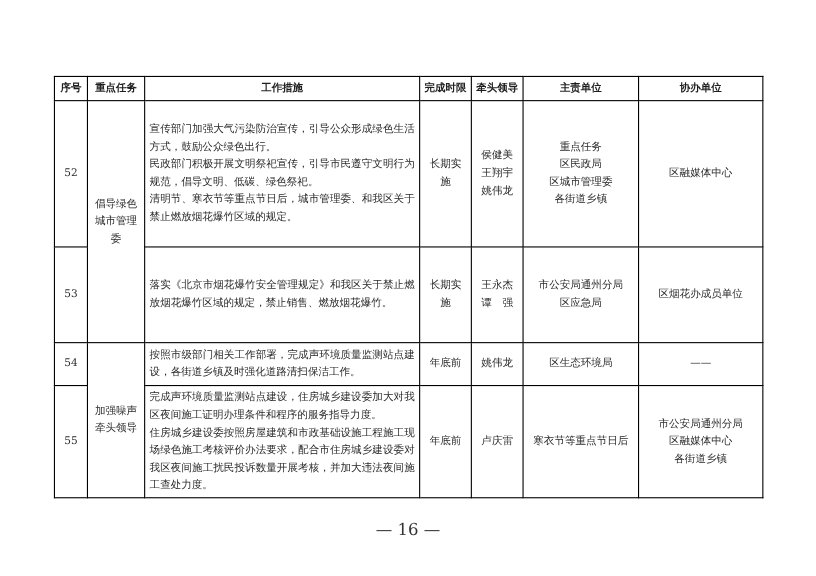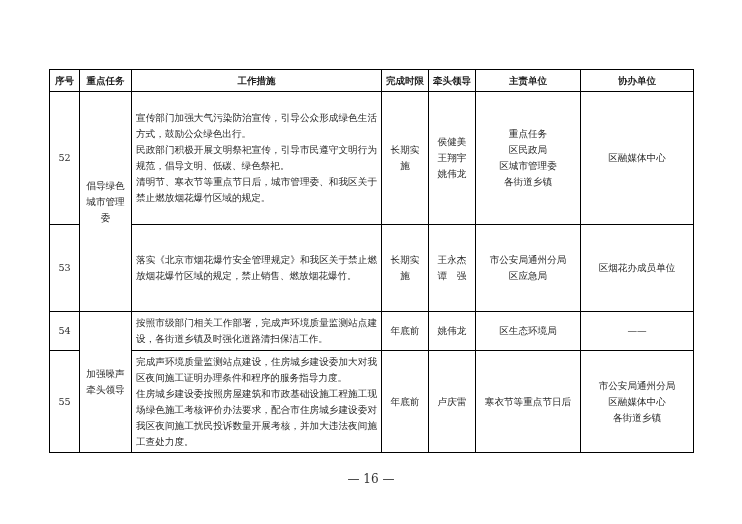--- a/index.html
+++ b/index.html
@@ -10,21 +10,21 @@
                border-collapse: collapse; table-layout: fixed; }
   table.grid td, table.grid th { border: 1px solid #000000; padding: 0 4px;
                font-size: 9.6px; line-height: 16px; vertical-align: middle; }
   table.grid th { font-family: "DejaVu Sans", "Liberation Sans", sans-serif;
                font-weight: bold; font-size: 9.5px; height: 21px; text-align: center; color: #1e1e1e; }
   td.c { text-align: center; }
   td.l { text-align: justify; padding-left: 5px; padding-right: 4px; }
   .line { display: block; }
   .multi .line { text-align: center; }
   .page-number { position: absolute; left: 0; width: 742px; top: 472px;
-                 text-align: center; font-size: 12px; color: #333; }
+                 text-align: center; font-size: 15px; color: #333; }
 </style>
 </head>
 <body>
 
 <div class="page">
   <table class="grid">
     <colgroup>
       <col style="width:30px">
         <col style="width:52px">
         <col style="width:250px">

